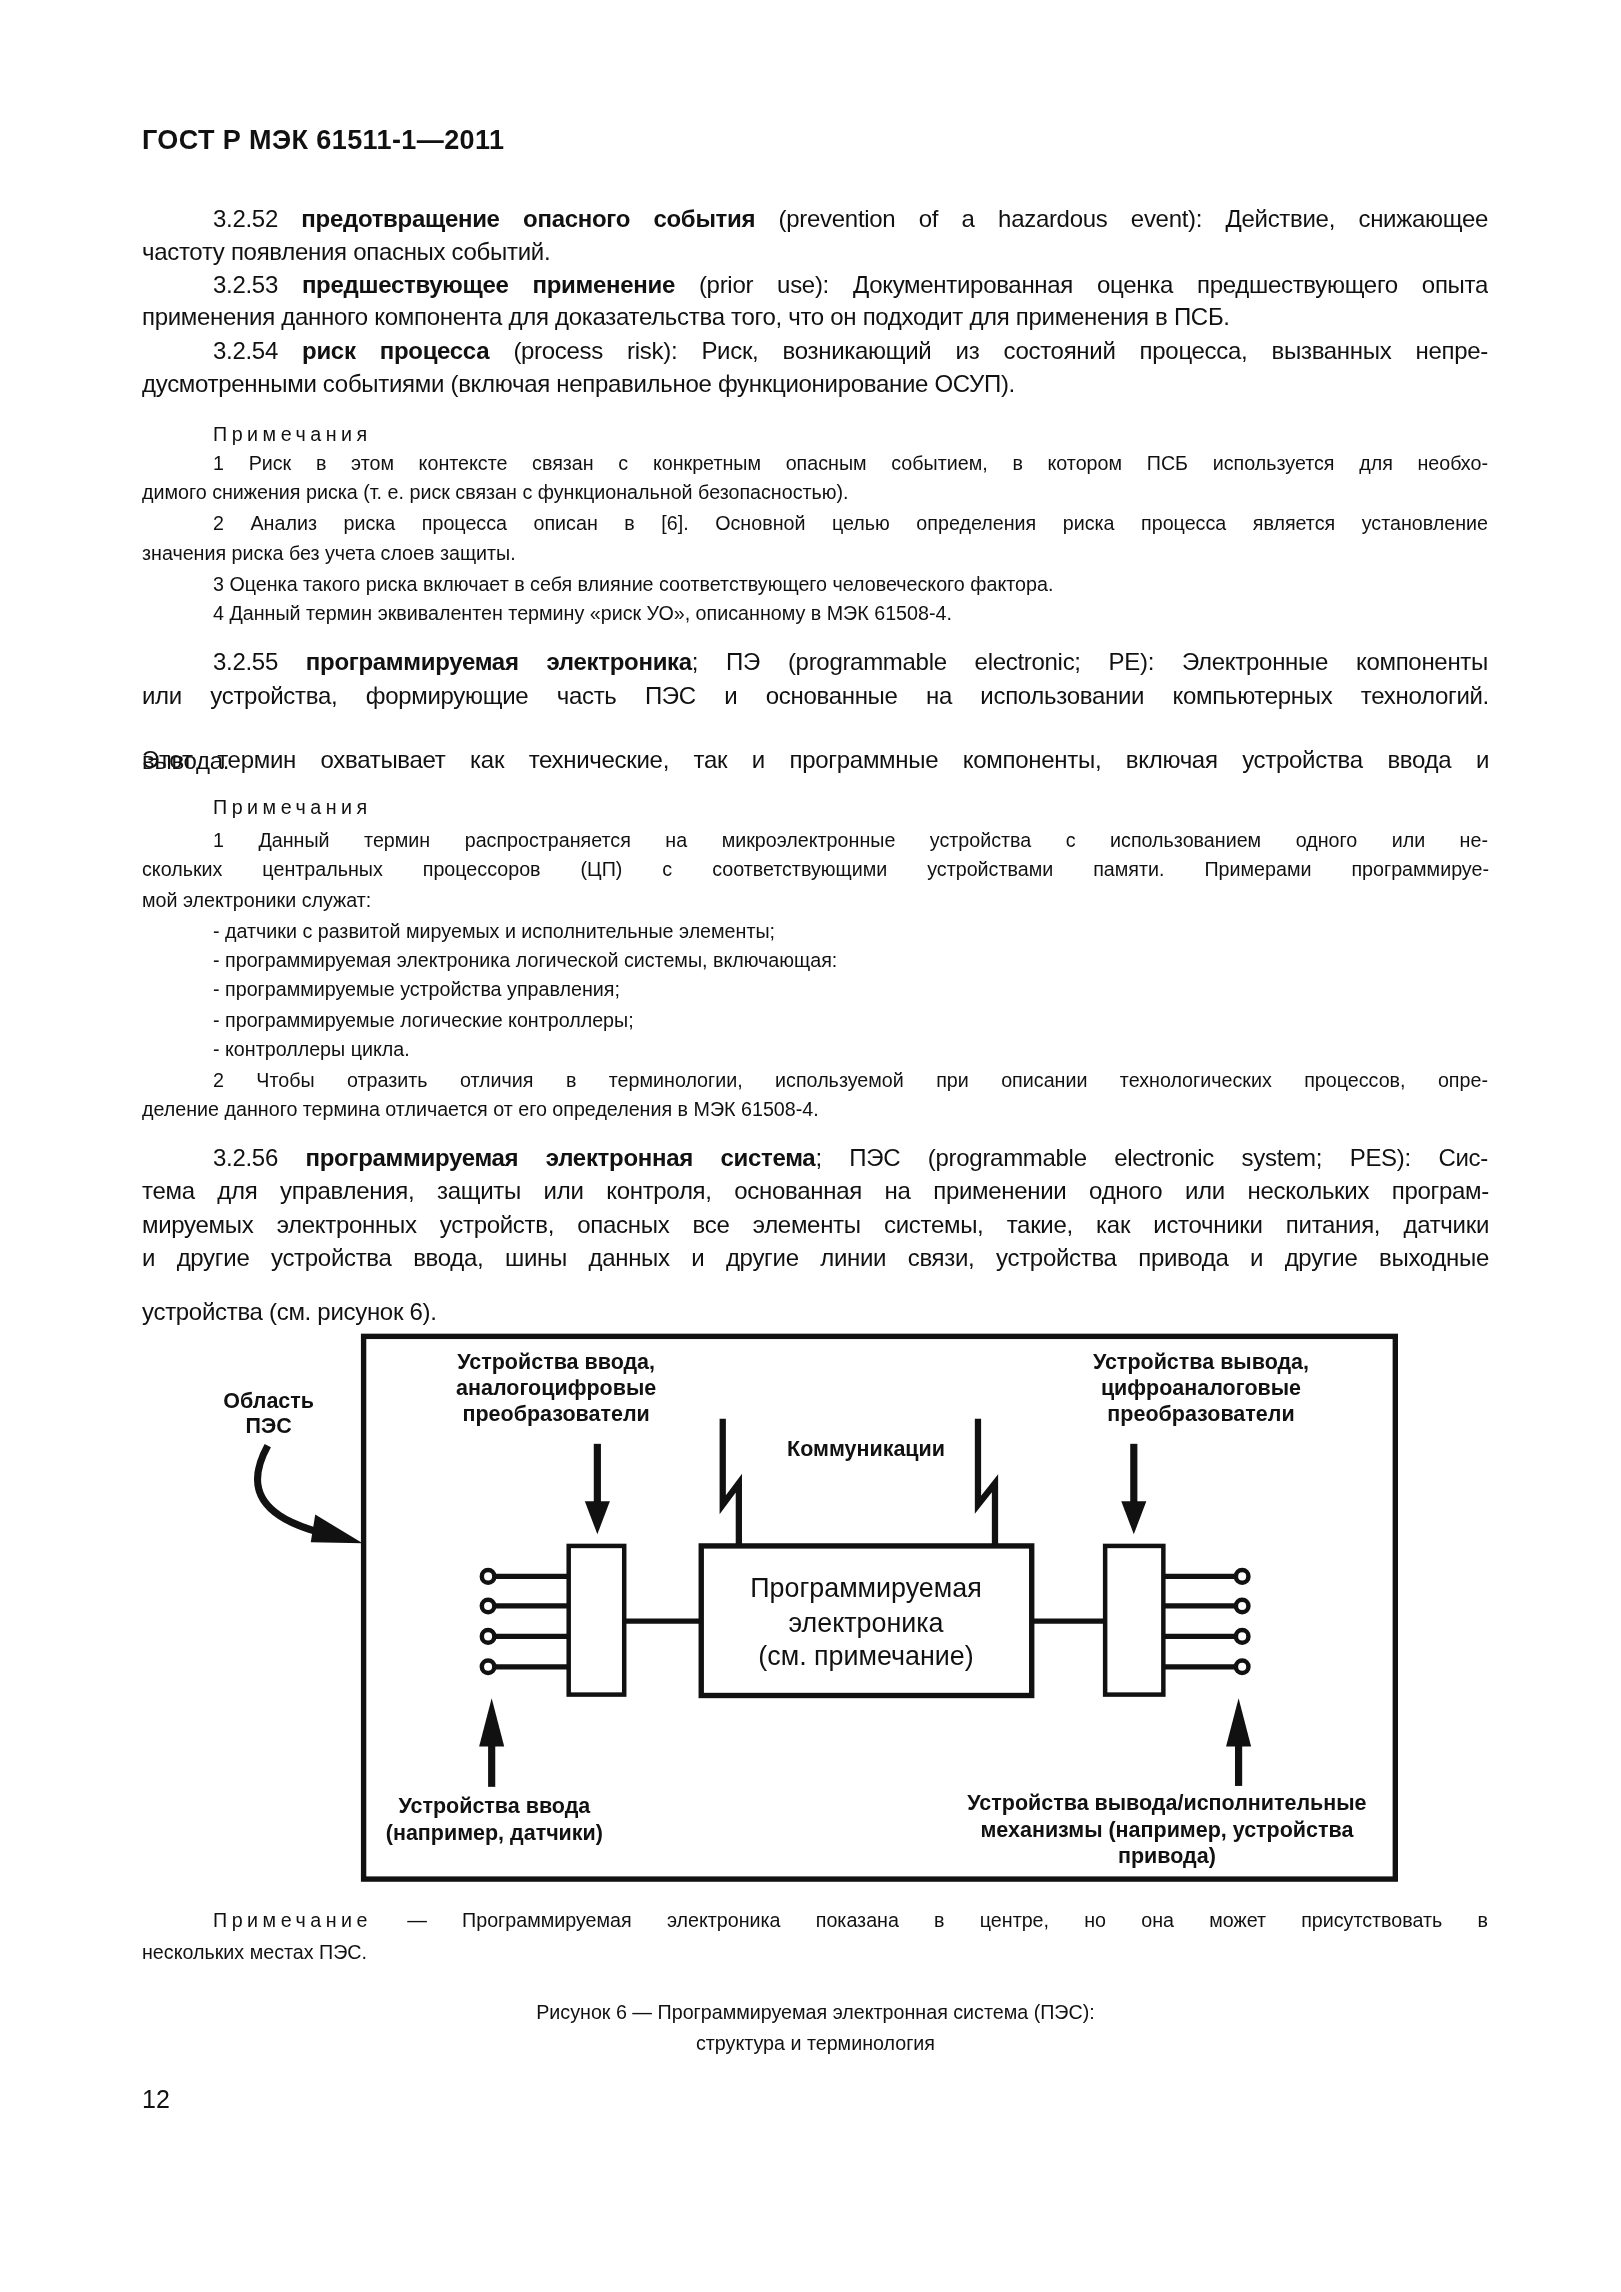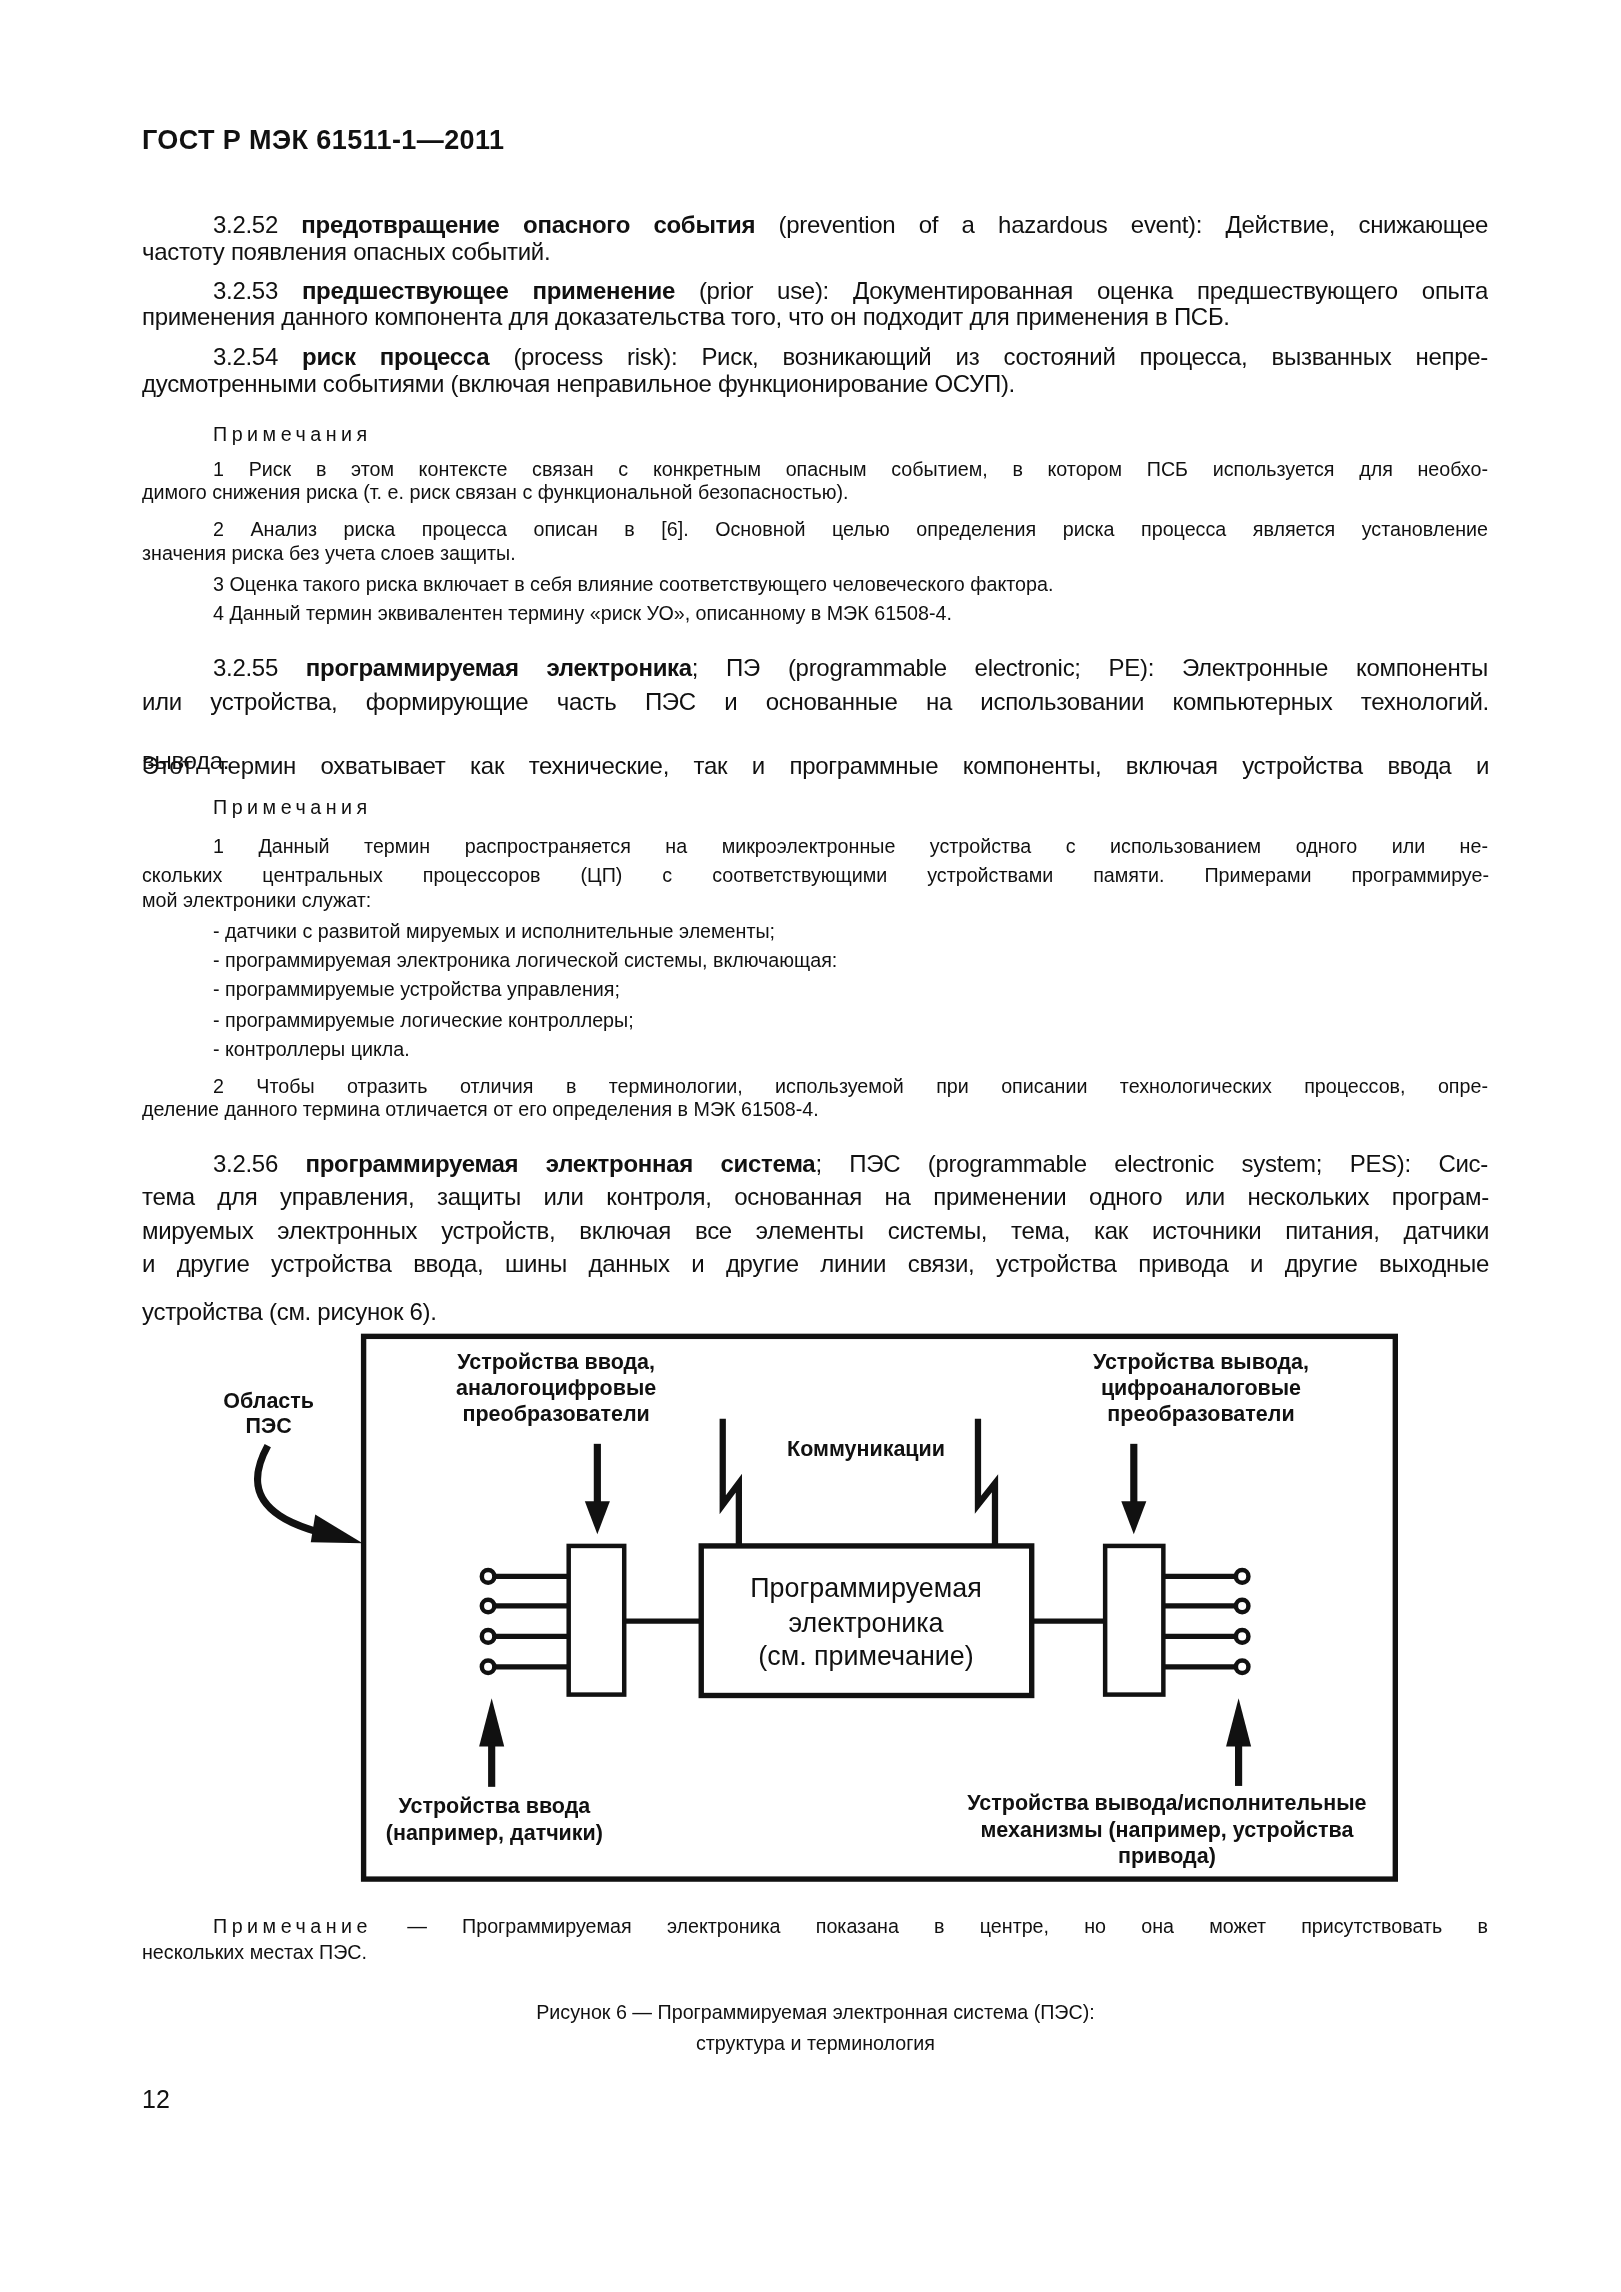--- a/index.html
+++ b/index.html
@@ -1,21 +1,21 @@
 <!DOCTYPE html>
 <html style="font-size:14.3px"><head>
 <meta charset="utf-8">
 <style>
   html, body { margin: 0; padding: 0; background: #ffffff; }
   body { width: 1621px; height: 2293px; position: relative; overflow: hidden; color: #111111;
          font-family: "Liberation Sans", sans-serif; }
   .ln { position: absolute; left: 142px; width: 1347px; white-space: nowrap; }
   .body { font-size: 24px; line-height: 32px; height: 32px; letter-spacing: -0.3px; }
   .note { font-size: 19.7px; line-height: 29px; height: 29px; }
-  .j { text-align: justify; text-align-last: justify; white-space: normal; overflow: hidden; margin-top: 6px; }
+  .j { text-align: justify; text-align-last: justify; white-space: normal; overflow: hidden; }
   .ind-body { left: 213px; width: 1275px; }
   .ind-note { left: 213px; width: 1275px; }
   .spaced { letter-spacing: 4.5px; }
   b, .b { font-weight: bold; }
   .title { position: absolute; left: 142px; top: 125px; font-size: 27px; font-weight: bold; letter-spacing: 0.4px; text-align: center; }
   .center { text-align: center; left: 142px; width: 1347px; }
   .pagenum { position: absolute; left: 142px; top: 2085px; font-size: 25px; }
   svg.fig { position: absolute; left: 0; top: 0; }
   svg text { font-family: "Liberation Sans", sans-serif; fill: #111111; }
   .lbl { font-size: 24px; font-weight: bold; }
@@ -73,21 +73,21 @@
 <div class="ln note ind-note" style="top:1006px">- программируемые логические контроллеры;</div>
 <div class="ln note ind-note" style="top:1035px">- контроллеры цикла.</div>
 <div class="ln note j ind-note" style="top:1066px">2 Чтобы отразить отличия в терминологии, используемой при описании технологических процессов, опре-</div>
 <div class="ln note" style="top:1095px">деление данного термина отличается от его определения в МЭК 61508-4.</div>
 
 <div class="ln body j ind-body" style="top:1142px">
   <span>3.2.56</span>
   <b>программируемая электронная система</b><span>; ПЭС (programmable electronic system; PES): Сис-</span>
 </div>
 <div class="ln body j" style="top:1175px">тема для управления, защиты или контроля, основанная на применении одного или нескольких програм-</div>
-<div class="ln body j" style="top:1209px">мируемых электронных устройств, включая все элементы системы, тема, как источники питания, датчики</div>
+<div class="ln body j" style="top:1209px">мируемых электронных устройств, опасных все элементы системы, такие, как источники питания, датчики</div>
 <div class="ln body j" style="top:1242px">и другие устройства ввода, шины данных и другие линии связи, устройства привода и другие выходные</div>
 <div class="ln body" style="top:1296px">устройства (см. рисунок 6).</div>
 
 <svg class="fig" width="1621" height="2293" viewBox="0 0 1810 2560">
   <g stroke="#111111" fill="none" stroke-width="6">
     <rect x="406" y="1492" width="1152" height="606"></rect>
   </g>
 
   <text class="lbl" text-anchor="middle" x="300" y="1572">Область</text>
   <text class="lbl" text-anchor="middle" x="300" y="1600">ПЭС</text>

